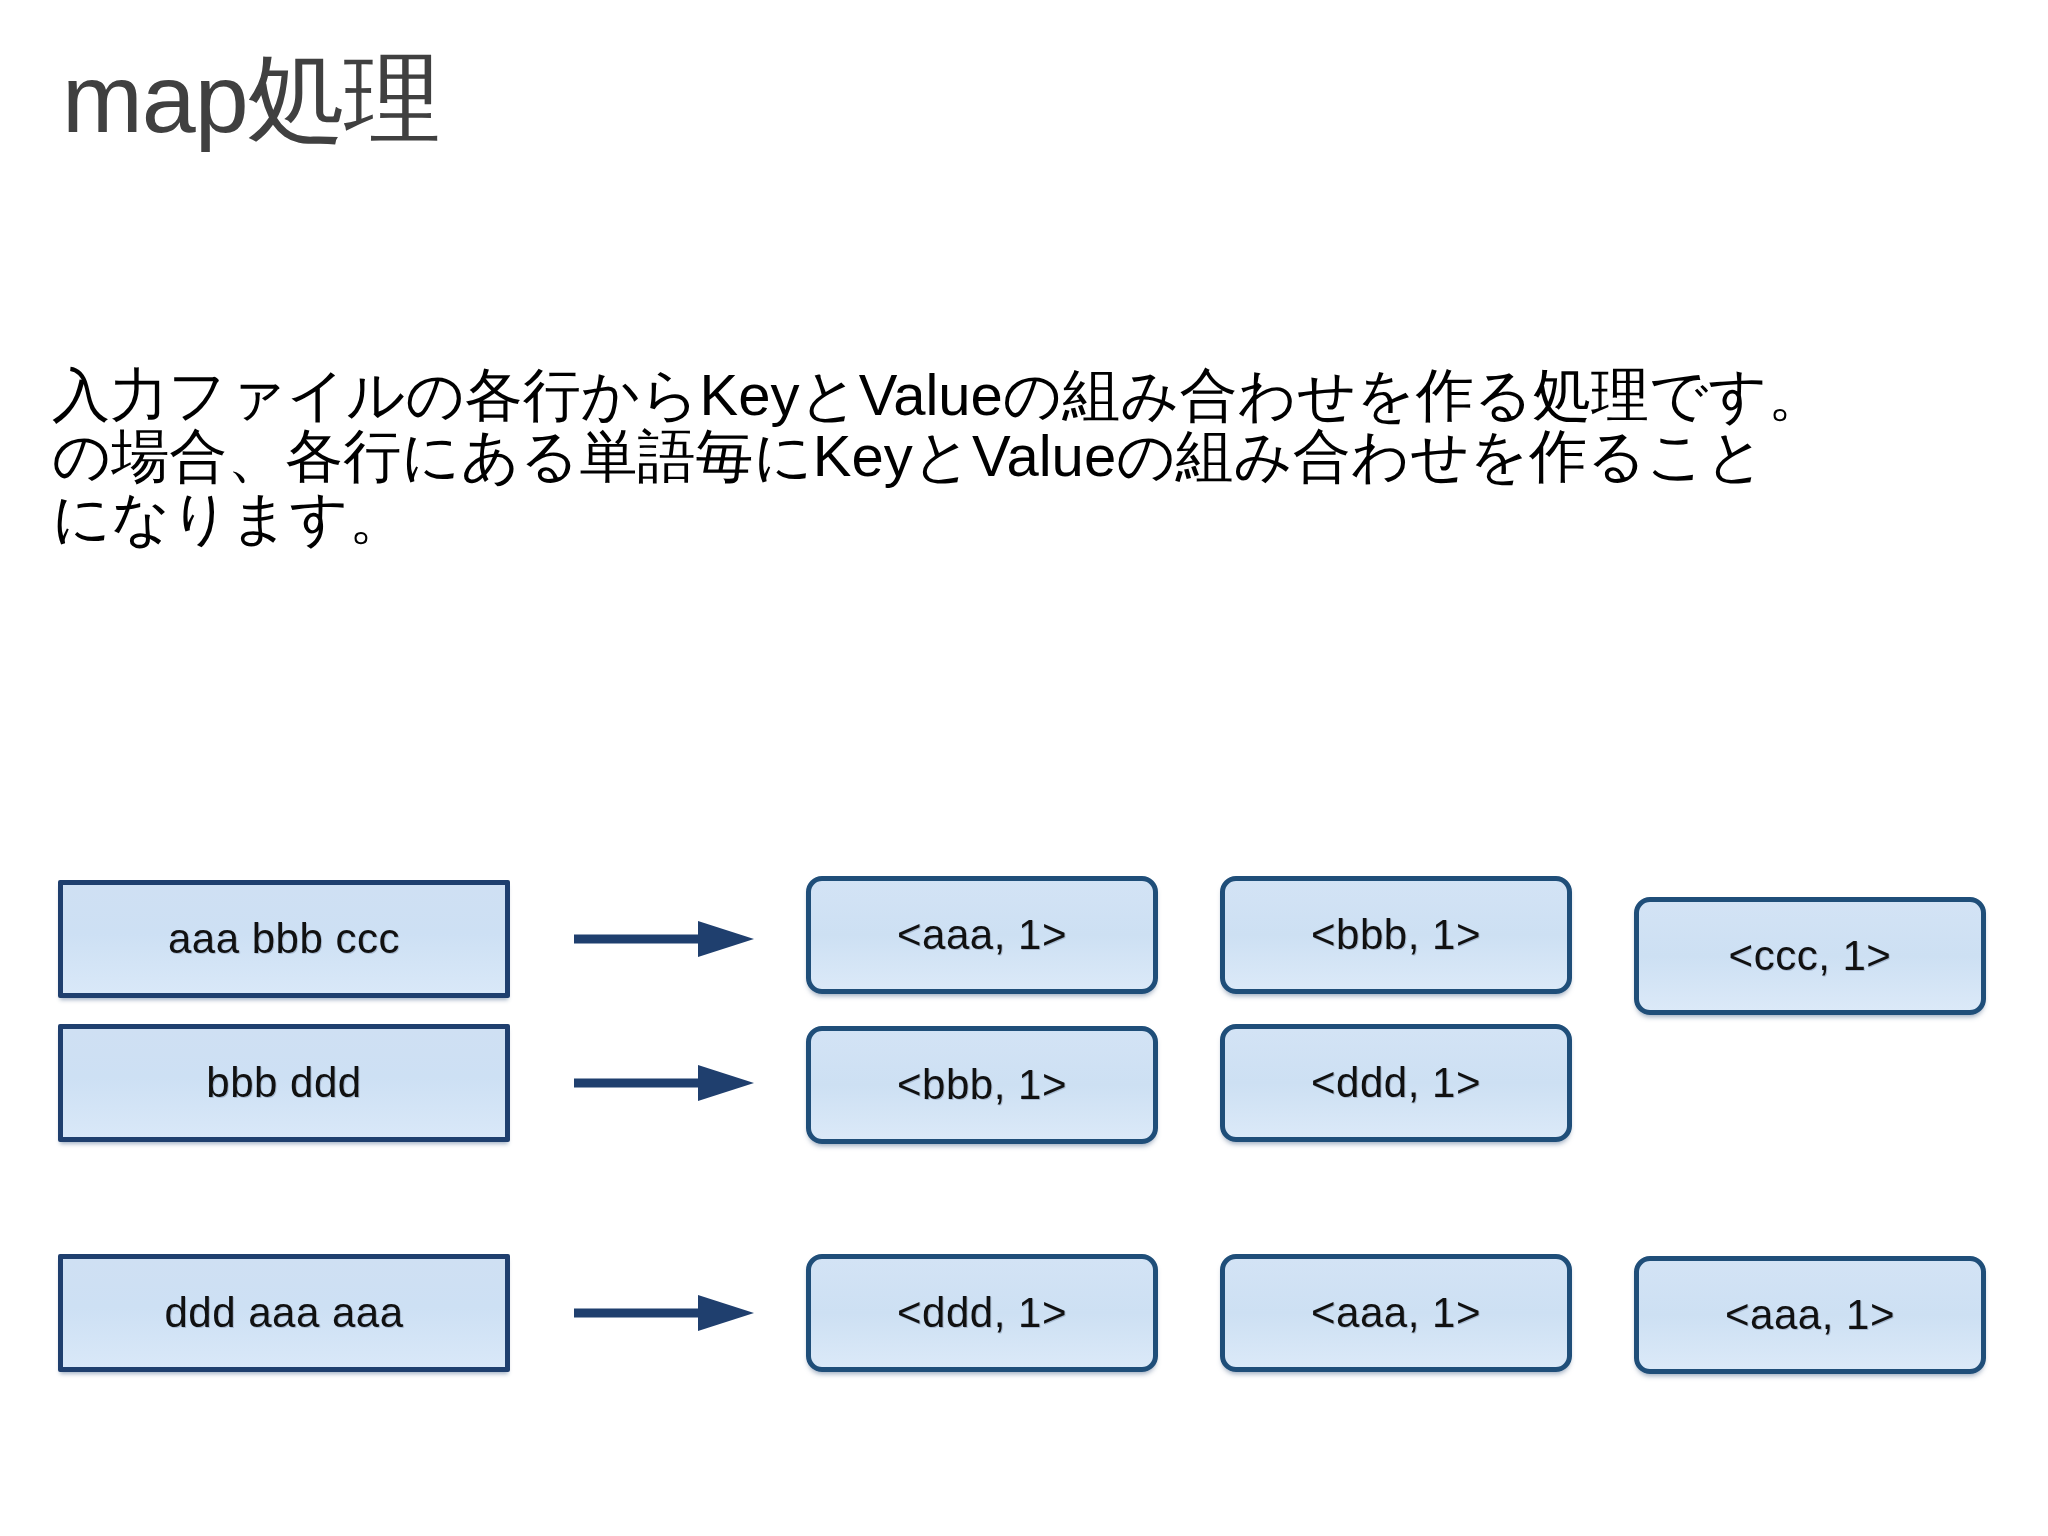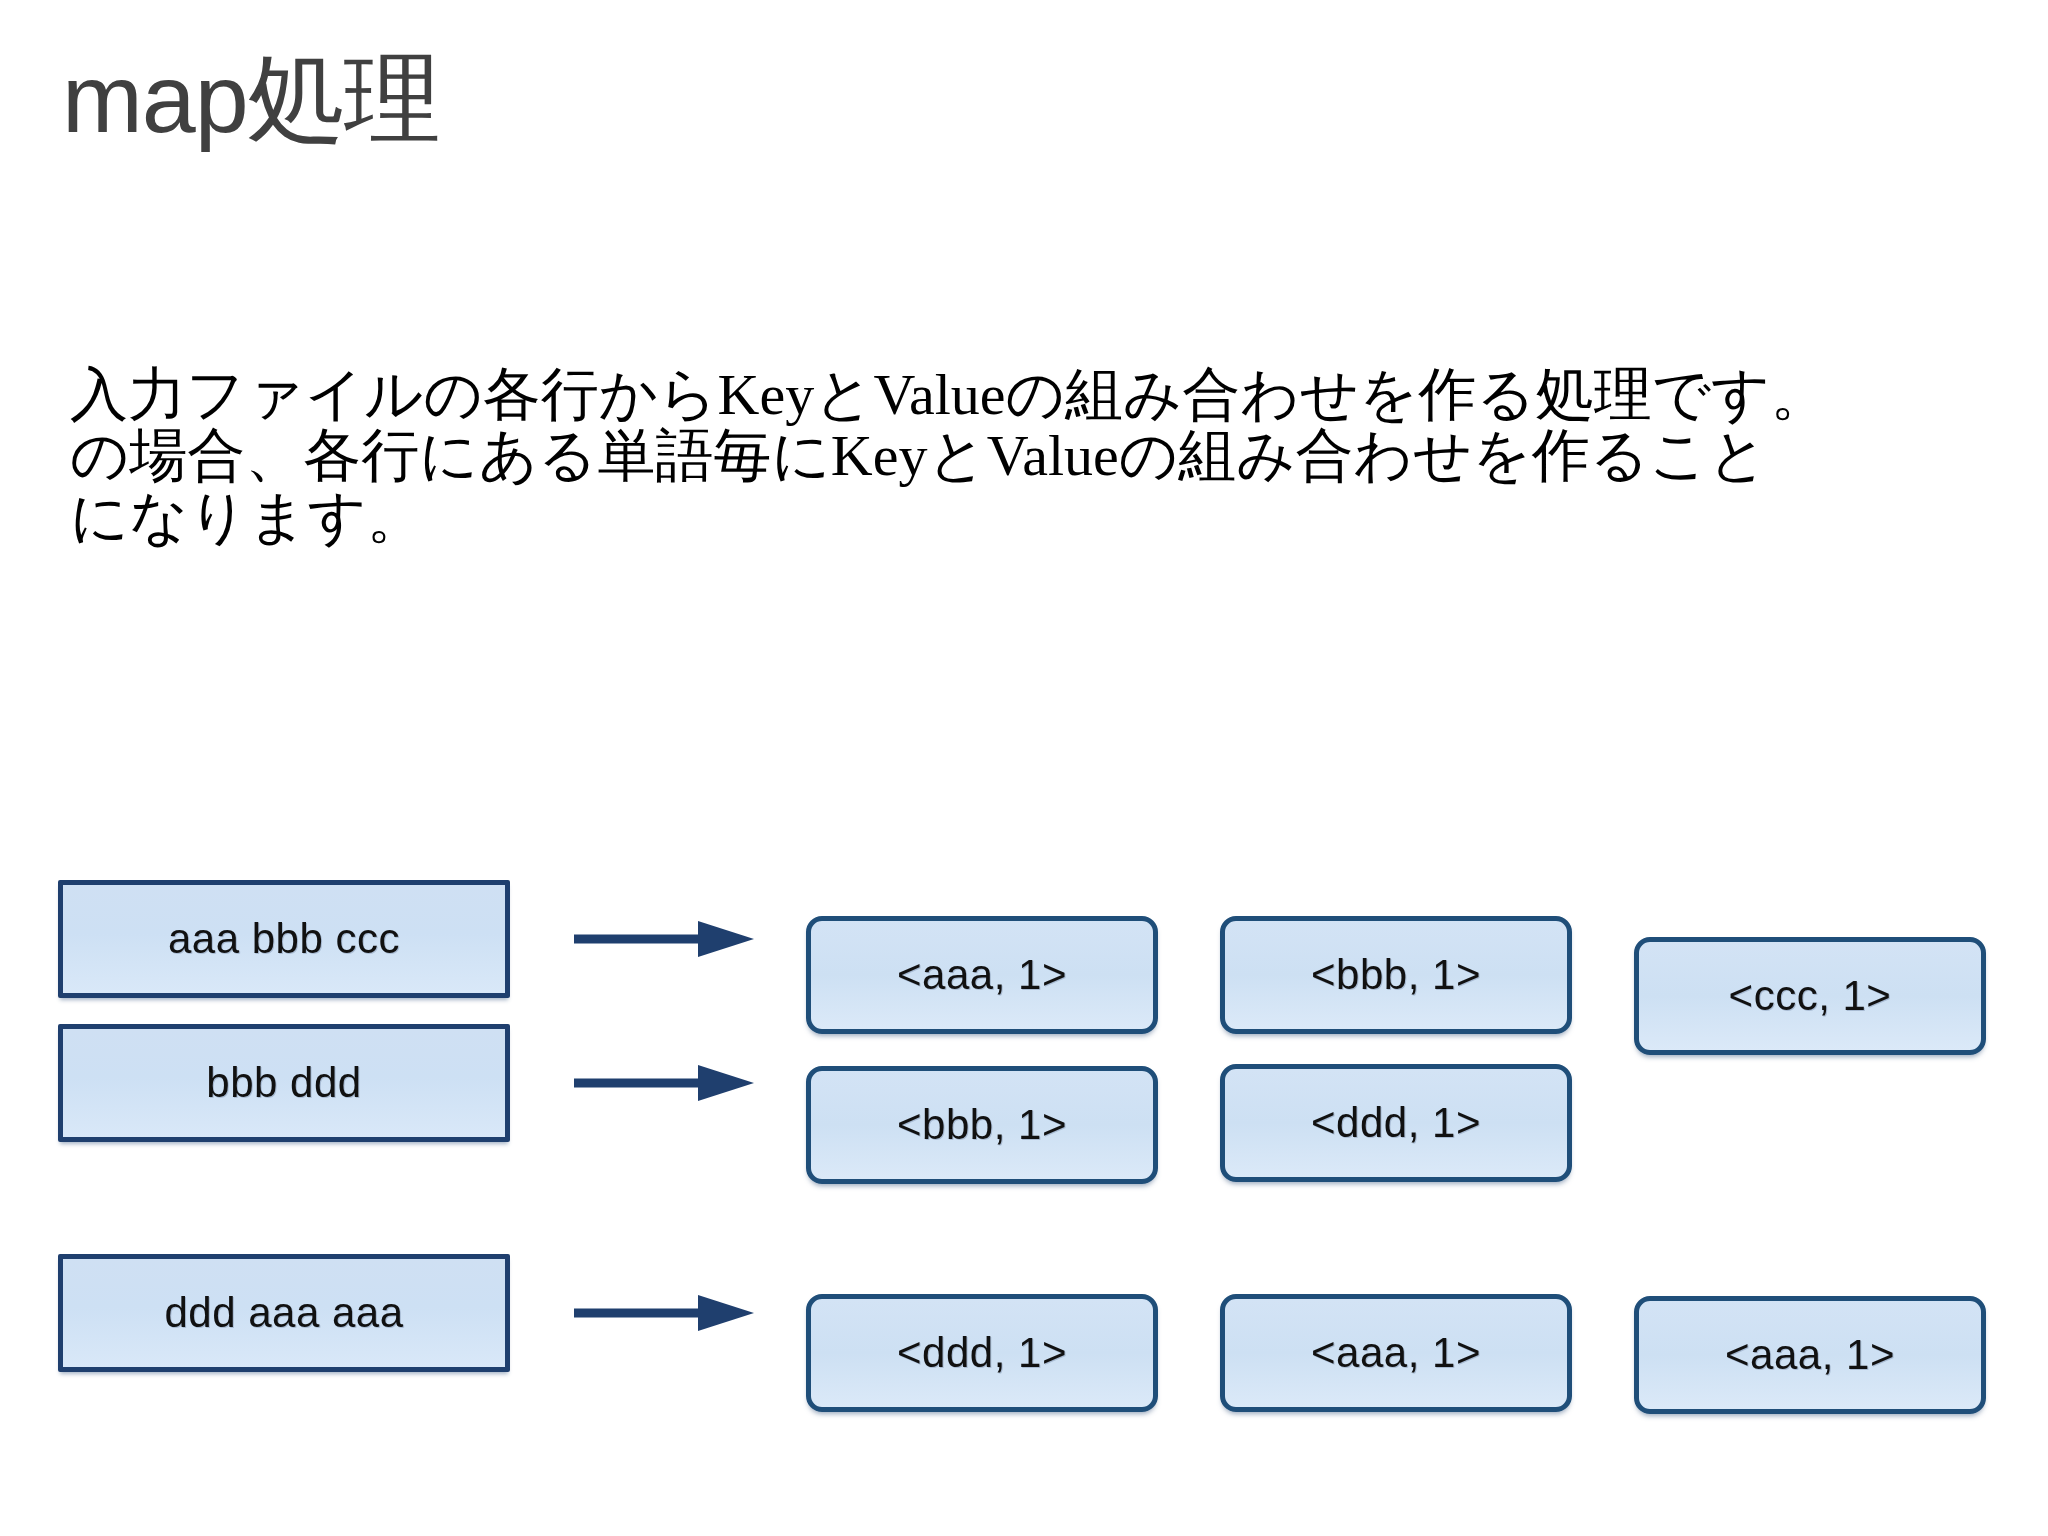--- a/index.html
+++ b/index.html
@@ -25,28 +25,27 @@
     line-height: 1.18;
     font-weight: 400;
     letter-spacing: -1px;
     color: #404040;
     white-space: nowrap;
   }
 
   
   #body-text {
     position: absolute;
-    left: 70px;
+    left: 52px;
     top: 364px;
     width: 1950px;
     font-size: 58px;
     line-height: 1.06;
     font-weight: 400;
     color: #000000;
-    font-family: Liberation Serif, serif;
   }
   #body-text .line {
     white-space: nowrap;
     display: block;
   }
 
   
   #diagram {
     position: absolute;
     left: 0;
@@ -89,21 +88,20 @@
   }
 
   
   .box-output {
     width: 352px;
     height: 118px;
     border: 5px solid #1f4e79;
     border-radius: 16px;
     background: linear-gradient(180deg, #d3e3f5 0%, #cde0f3 50%, #dbe9f8 100%);
     box-shadow: 0 4px 5px -2px rgba(60,90,130,0.5);
-    margin-top: 40px;
   }
   .col-1 { left: 806px; }
   .col-2 { left: 1220px; }
   .col-3 { left: 1634px; }
 
   
   .arrow {
     position: absolute;
     left: 574px;
     top: 38px;

